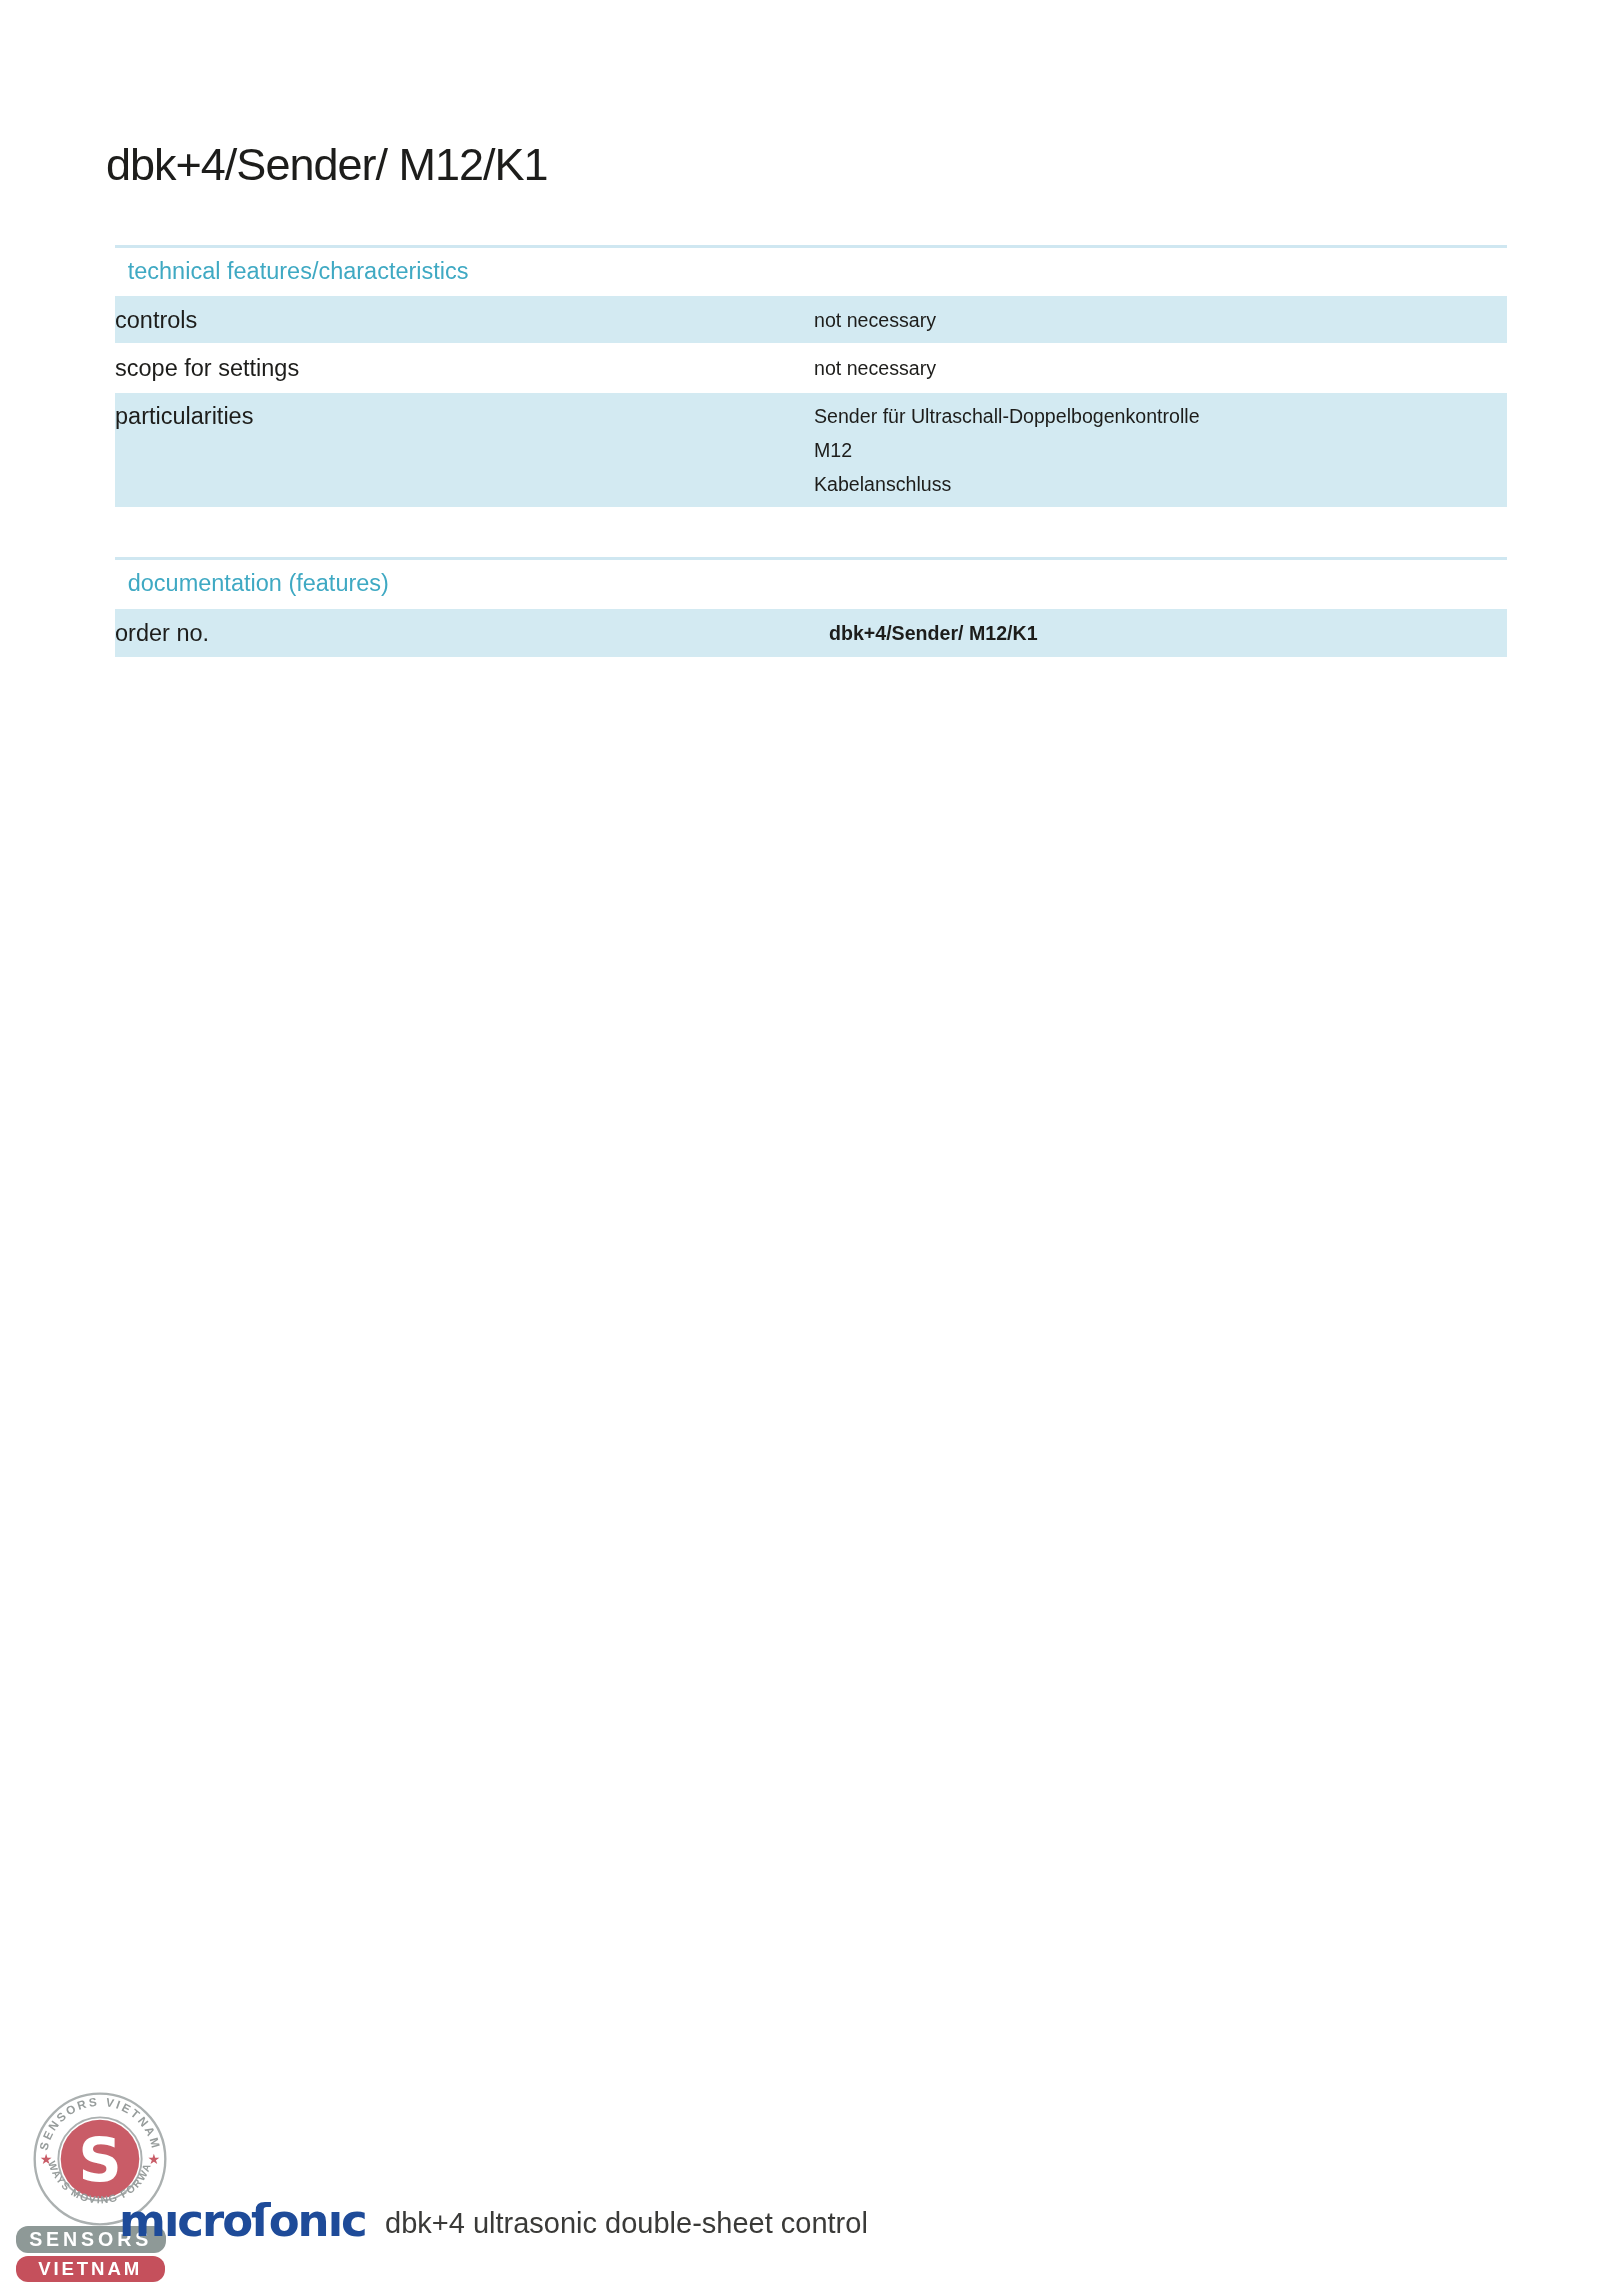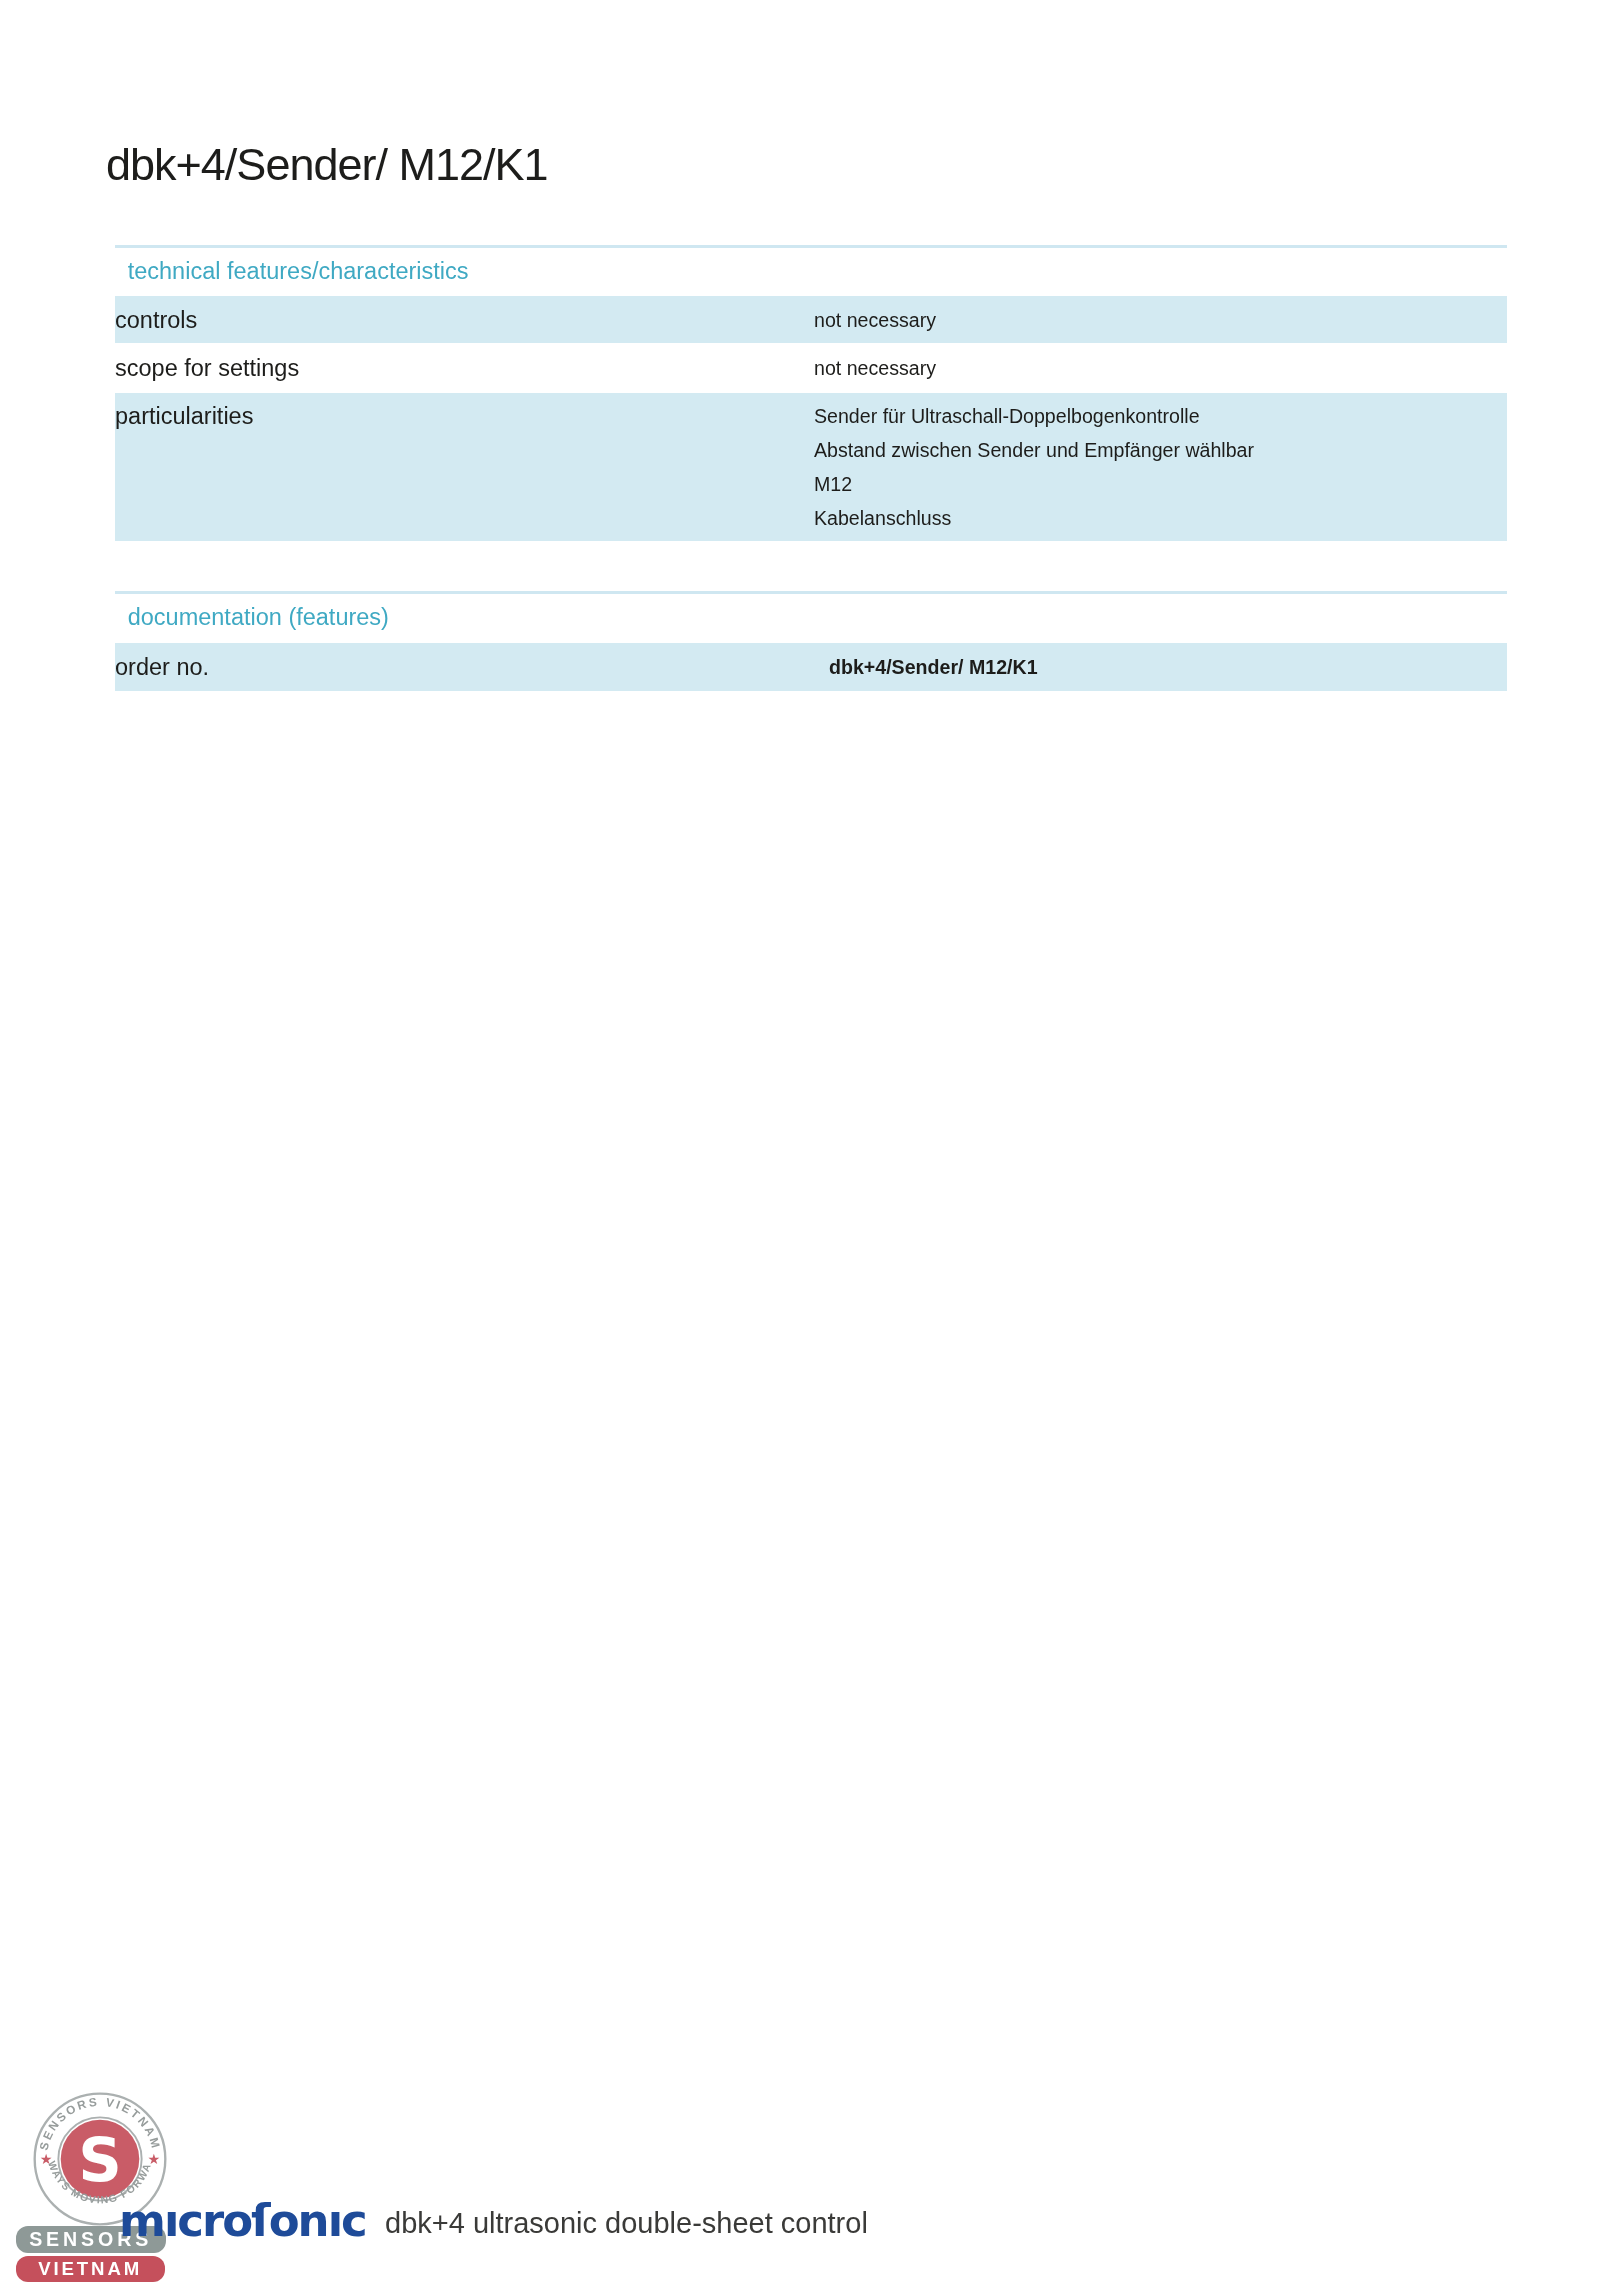--- a/index.html
+++ b/index.html
@@ -108,21 +108,20 @@
         <div class="value">not necessary</div>
       </div>
       <div class="row r-scope">
         <div class="label">scope for settings</div>
         <div class="value">not necessary</div>
       </div>
       <div class="row blue r-multi">
         <div class="label">particularities</div>
         <div class="value">
           <div>Sender für Ultraschall-Doppelbogenkontrolle</div>
-          <div>Abstand zwischen Sender und Empfänger wählbar</div>
           <div>M12</div>
           <div>Kabelanschluss</div>
         </div>
       </div>
     </div>
 
     <div class="gap-lg"></div>
 
     <div class="rule"></div>
     <div class="section-heading">documentation (features)</div>

